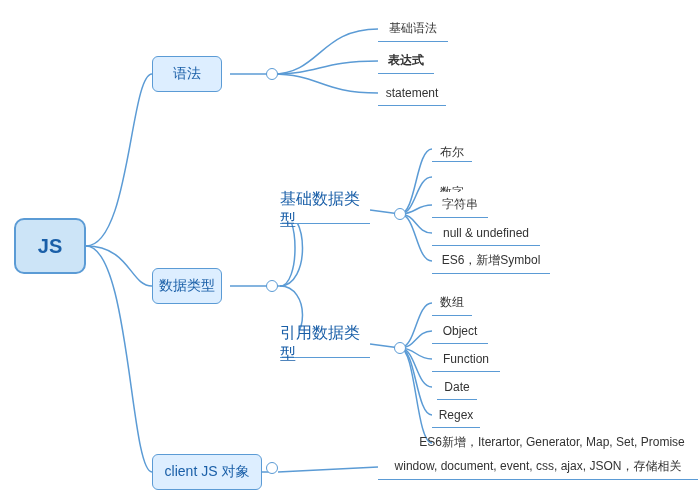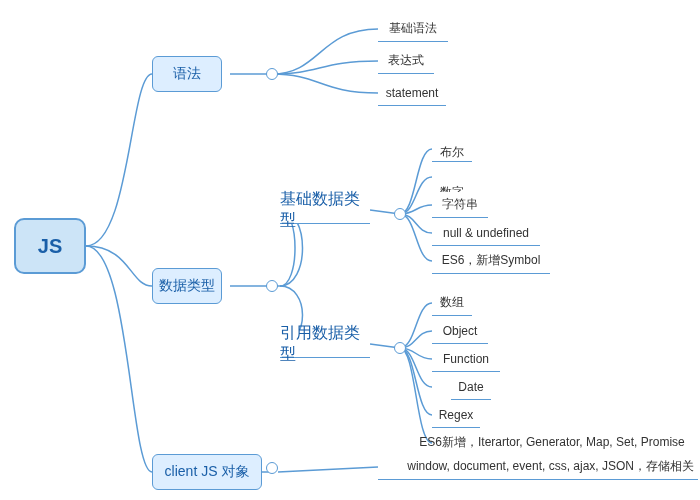--- a/index.html
+++ b/index.html
@@ -115,40 +115,40 @@
       width: 12px;
       height: 12px;
       border-radius: 50%;
       border: 1.5px solid #5b9bd5;
       background: #fff;
       z-index: 10;
     }
 
     
     .leaf-jichuyu { left: 378px; top: 16px; width: 70px; }
-    .leaf-biaodashi { left: 378px; top: 48px; width: 56px; }
+    .leaf-biaodashi { left: 378px; top: 48px; width: 56px; font-weight: bold; }
     .leaf-statement { left: 378px; top: 80px; width: 68px; }
 
     
     .leaf-buer { left: 432px; top: 136px; width: 40px; align-items: flex-end; }
     .leaf-shuzi { left: 432px; top: 164px; width: 40px; margin-top: 16px; }
     .leaf-zifuchuan { left: 432px; top: 192px; width: 56px; }
     .leaf-null { left: 432px; top: 220px; width: 108px; }
     .leaf-es6symbol { left: 432px; top: 248px; width: 118px; }
 
     
     .leaf-shuzu { left: 432px; top: 290px; width: 40px; }
     .leaf-object { left: 432px; top: 318px; width: 56px; }
     .leaf-function { left: 432px; top: 346px; width: 68px; }
-    .leaf-date { left: 451px; top: 374px; width: 40px; }
+    .leaf-date { left: 437px; top: 374px; width: 40px; }
     .leaf-regex { left: 432px; top: 402px; width: 48px; }
     .leaf-es6new { left: 432px; top: 430px; width: 240px; }
 
     
-    .leaf-client { left: 378px; top: 454px; width: 320px; justify-content: flex-end; }
+    .leaf-client { left: 378px; top: 454px; width: 320px; }
 
     
     .cc-yufa { left: 266px; top: 68px; }
     .cc-shuju { left: 266px; top: 280px; }
     .cc-client { left: 266px; top: 462px; }
     .cc-jichushuju { left: 394px; top: 208px; }
     .cc-yinyong { left: 394px; top: 342px; }
 
   </style>
 </head>

